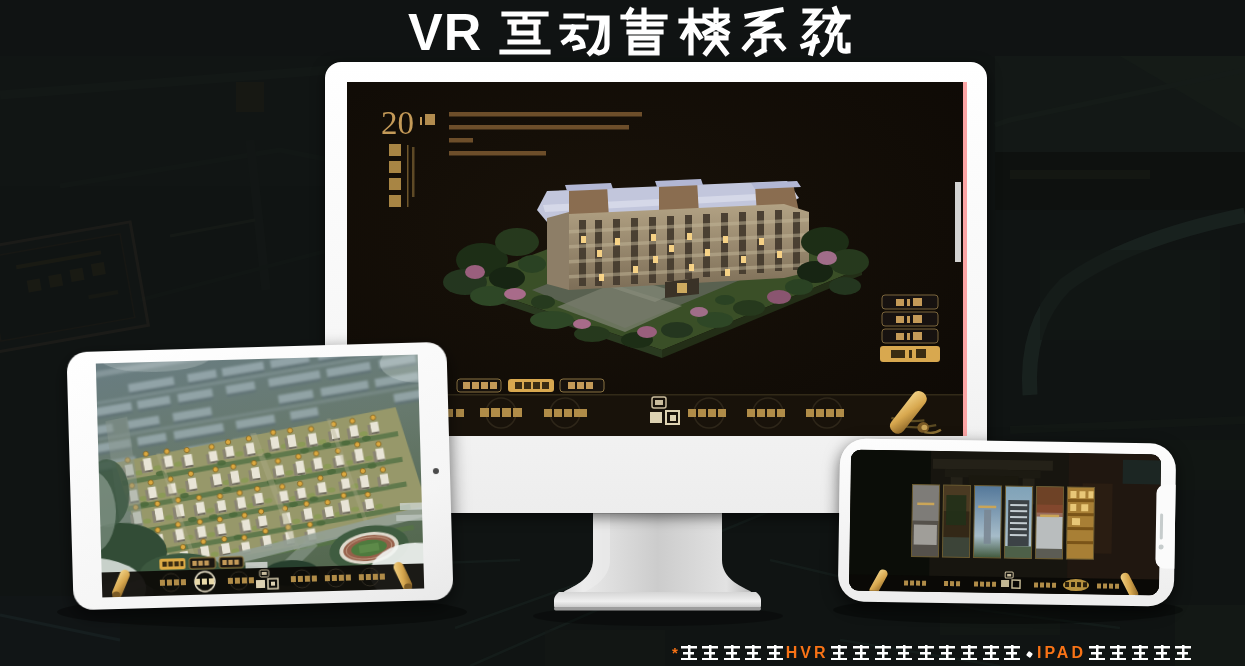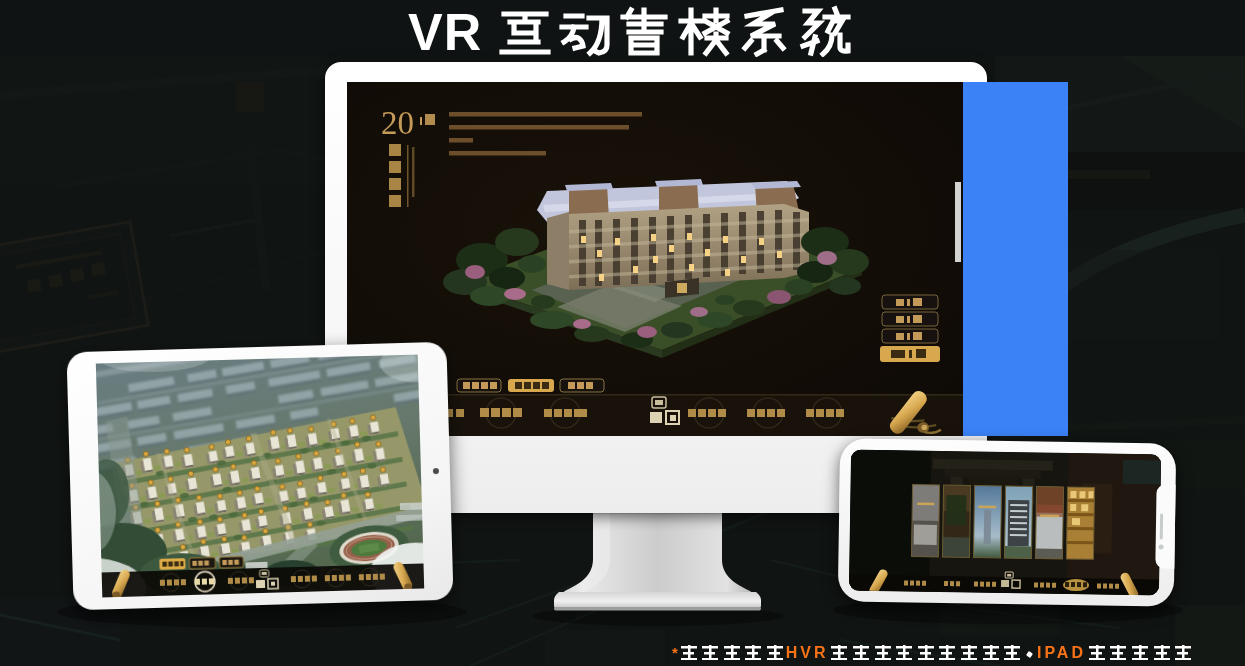--- a/index.html
+++ b/index.html
@@ -126,21 +126,21 @@
     <path d="M43,0 H60 V48 C60,68 40,78 26,84 L9,88 Q9,83 15,79 C25,74 43,66 43,48 Z" fill="#efefef" opacity="0.55"></path>
 
     <path d="M9,80 Q4,84 4,88 V94 Q4,97 9,97 H206 Q211,97 211,94 V88 Q211,84 206,80 Z" fill="url(#footg)"></path>
     <rect x="4" y="95" width="207" height="3.5" rx="1.7" fill="#9d9d9d"></rect>
   </svg>
 
   <div class="abs" style="left:325px;top:62px;width:662px;height:451px;border-radius:16px;
        background:linear-gradient(180deg,#ffffff 0%,#f7f7f7 60%,#ededed 100%);
        box-shadow:0 4px 14px rgba(0,0,0,0.55);outline:1px solid rgba(0,0,0,0.12);"></div>
 
-  <div class="abs" style="left:347px;top:82px;width:721px;height:354px;background:#3b82f6;overflow:hidden;">
+  <div class="abs" style="left:347px;top:82px;width:620px;height:354px;background:#fca5a5;overflow:hidden;">
     <svg width="616" height="354" viewBox="0 0 616 354">
       <defs>
         <radialGradient id="scrbg" cx="0.42" cy="0.42" r="0.85">
           <stop offset="0" stop-color="#191209"></stop>
             <stop offset="1" stop-color="#0d0905"></stop>
         </radialGradient>
         <linearGradient id="bfacade" x1="0" y1="0" x2="0" y2="1">
           <stop offset="0" stop-color="#b2a284"></stop>
             <stop offset="1" stop-color="#7d6e57"></stop>
         </linearGradient>

